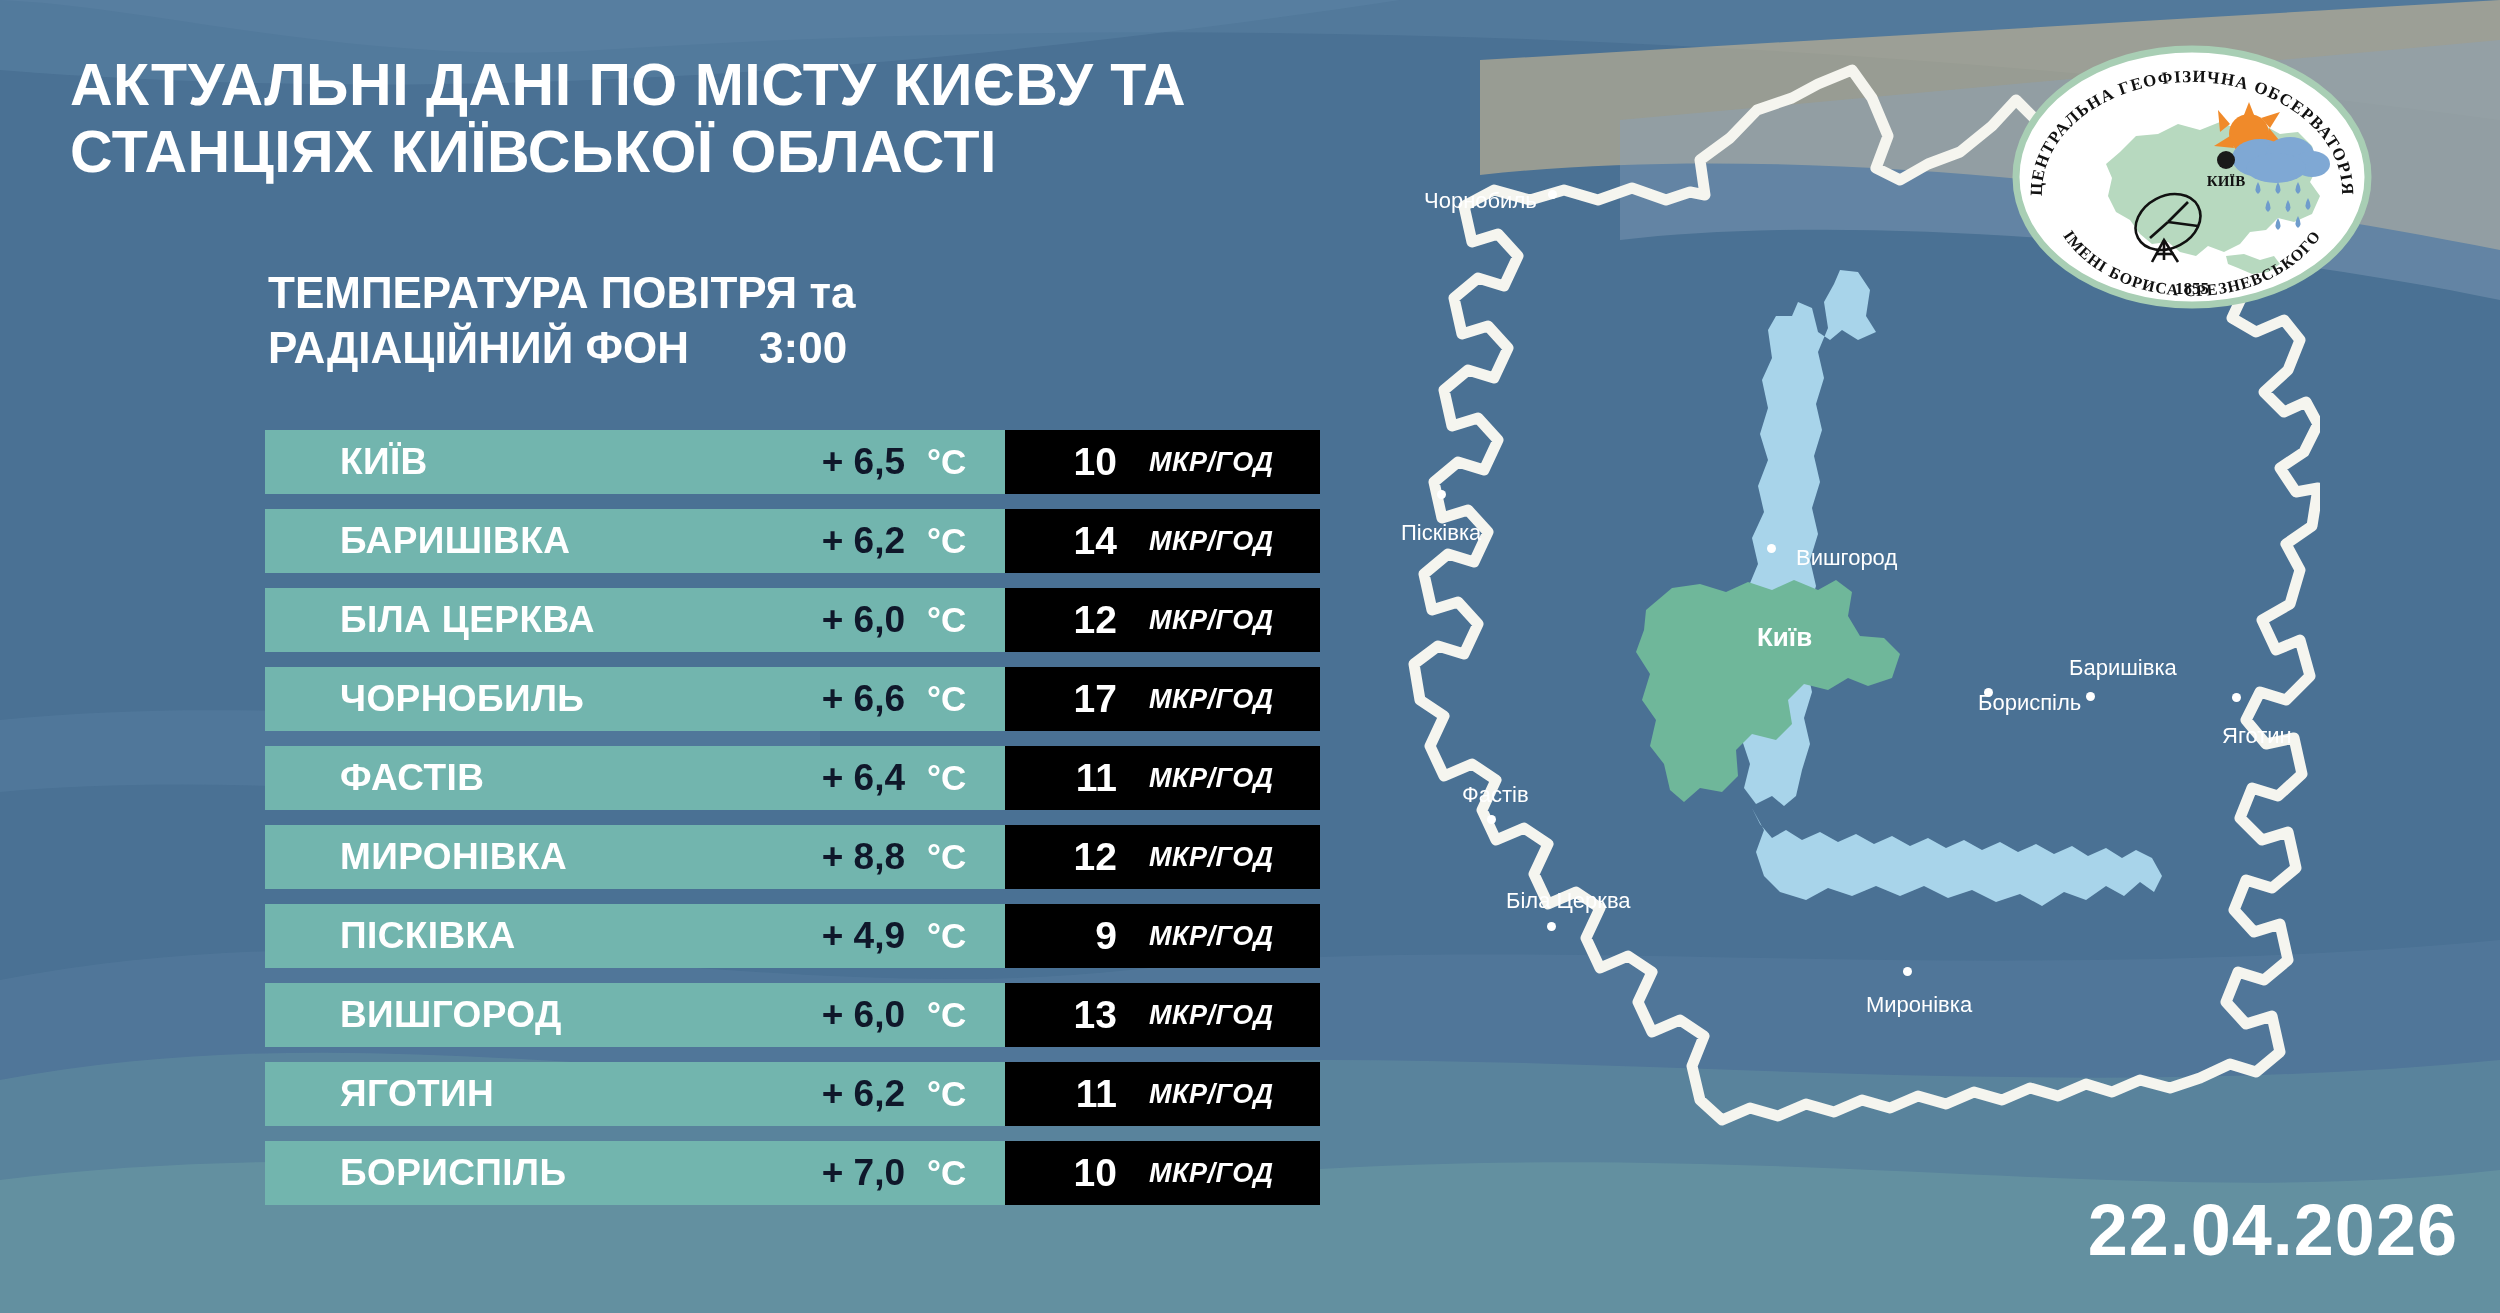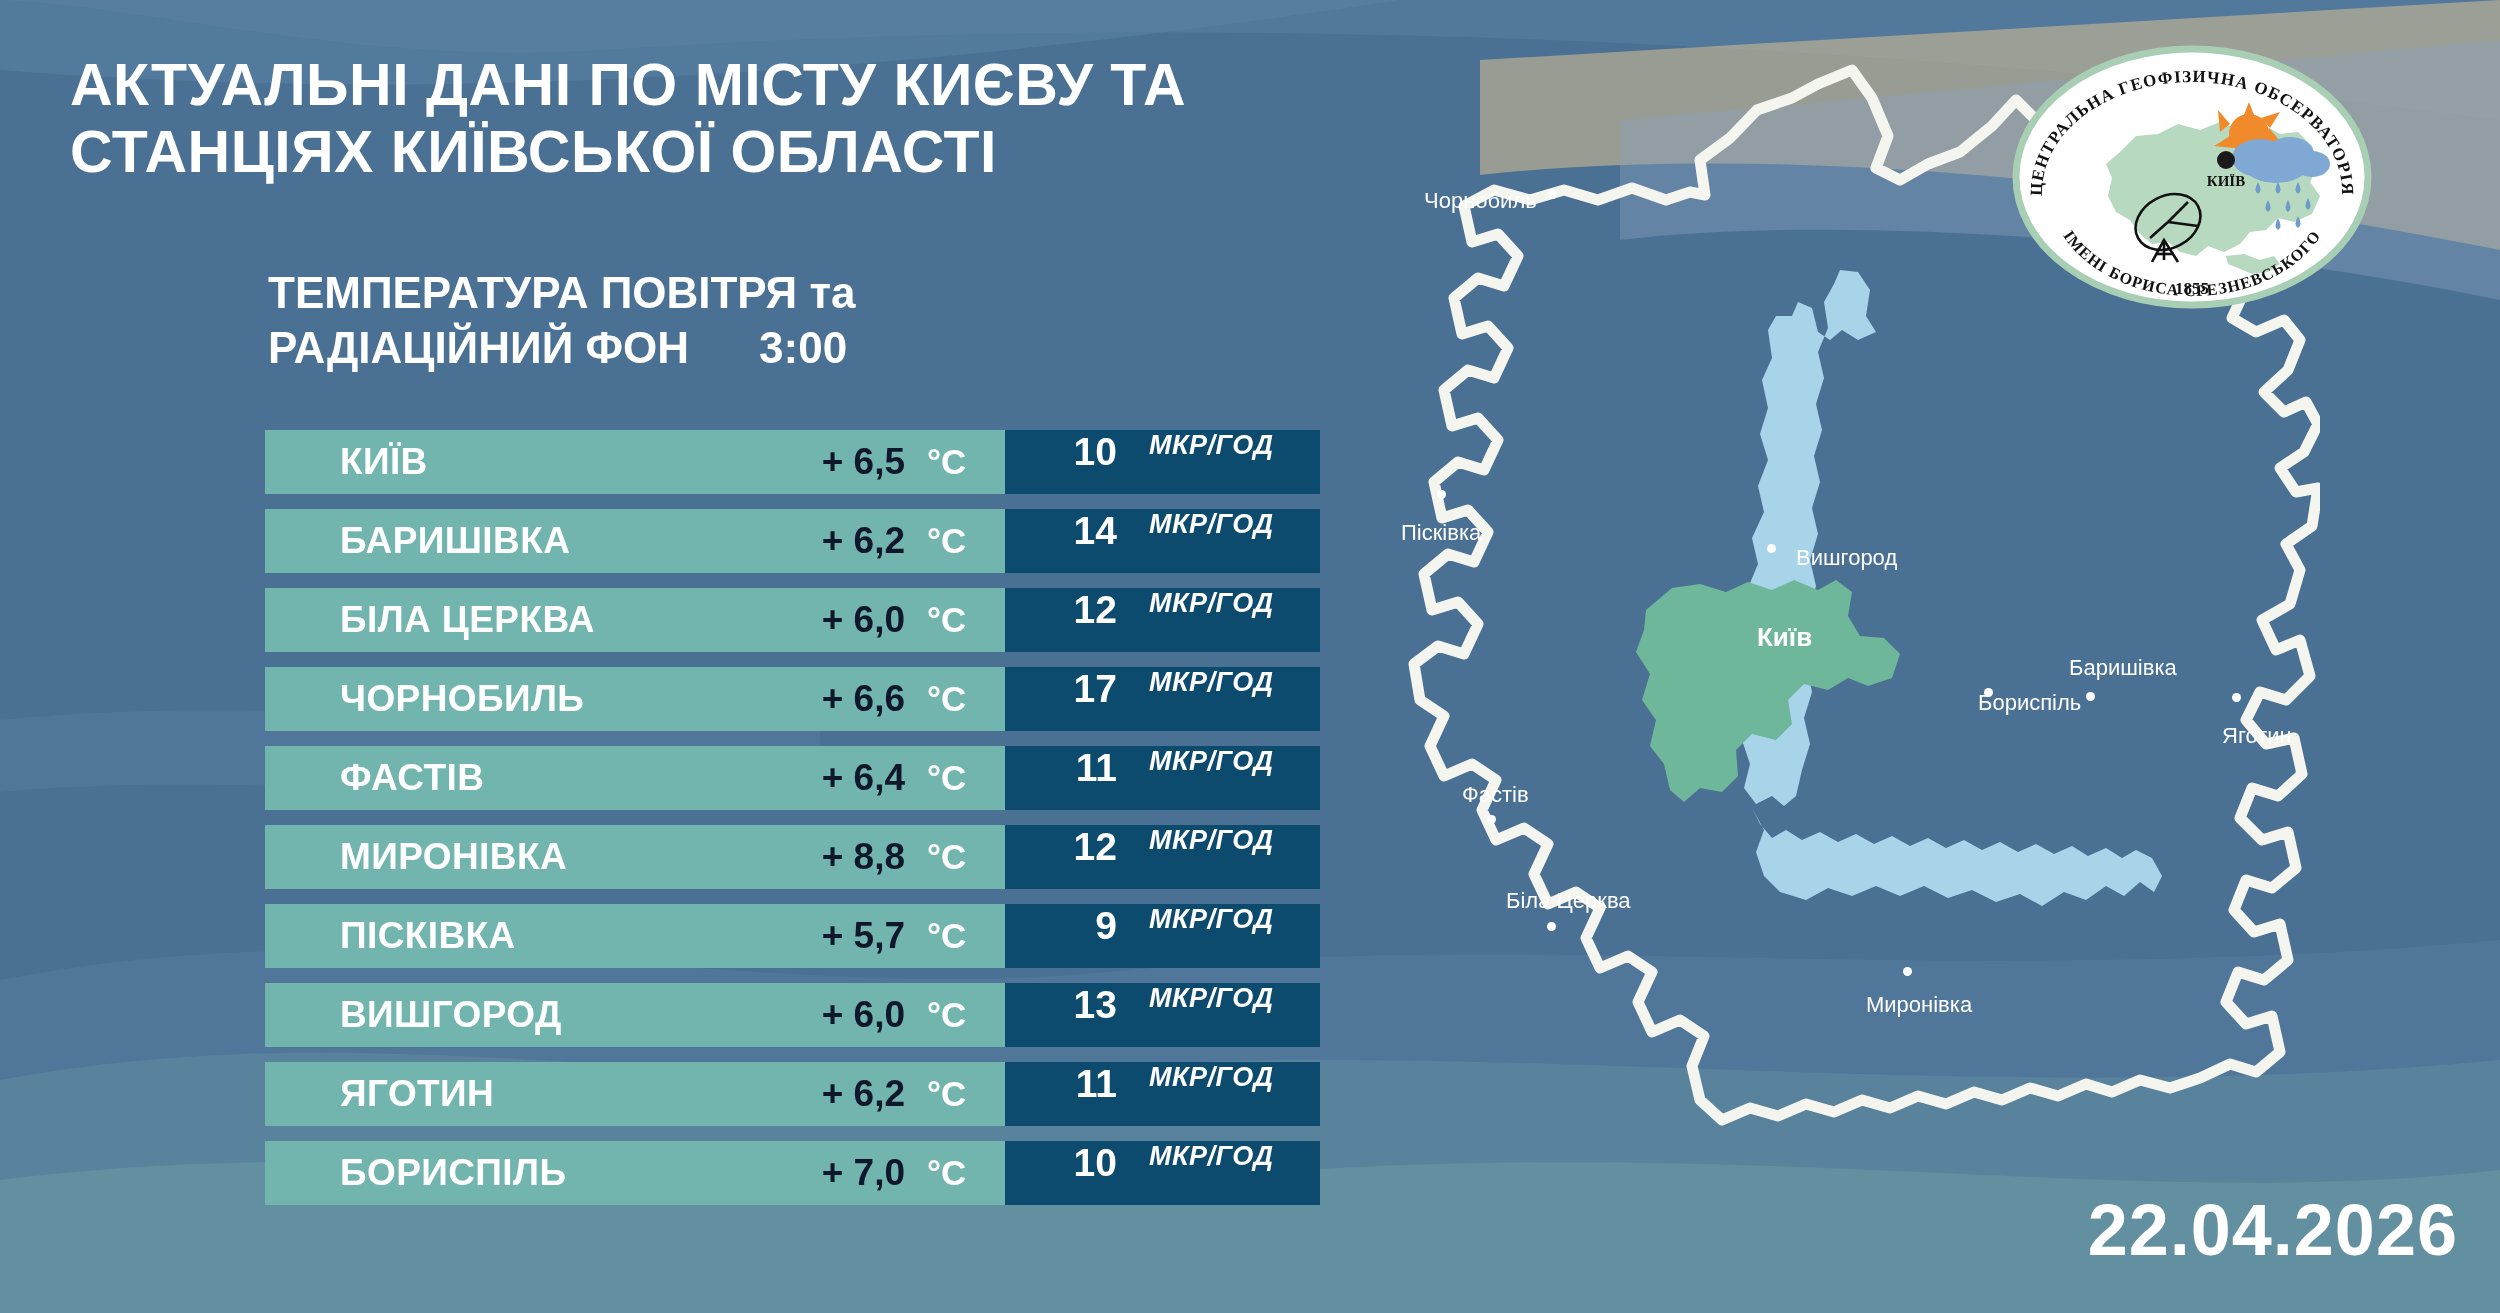--- a/index.html
+++ b/index.html
@@ -42,21 +42,21 @@
     flex:1 1 auto;
   }
   .t-temp {
     color:#0f172a; font-weight:bold; font-size:37px;
     width:150px; text-align:right; padding-right:22px; white-space:pre;
   }
   .t-unit {
     color:#ffffff; font-weight:bold; font-size:35px; width:78px; text-align:left;
   }
   .t-right {
-    flex:0 0 315px; background:#0c4a6e; display:flex; align-items:flex-start;
+    flex:0 0 315px; background:#000000; display:flex; align-items:center;
   }
   .t-rad {
     color:#ffffff; font-weight:bold; font-size:39px;
     width:118px; text-align:right; padding-right:6px;
   }
   .t-radunit {
     color:#ffffff; font-weight:bold; font-size:27px; letter-spacing:0.5px;
     padding-left:26px;
     font-style:italic;
   }
@@ -170,21 +170,21 @@
         <span class="t-unit">°С</span>
       </div>
       <div class="t-right">
         <span class="t-rad">12</span>
         <span class="t-radunit">МКР/ГОД</span>
       </div>
     </div>
     <div class="trow">
       <div class="t-left">
         <span class="t-city">ПІСКІВКА</span>
-        <span class="t-temp">+ 5,7</span>
+        <span class="t-temp">+ 4,9</span>
         <span class="t-unit">°С</span>
       </div>
       <div class="t-right">
         <span class="t-rad">9</span>
         <span class="t-radunit">МКР/ГОД</span>
       </div>
     </div>
     <div class="trow">
       <div class="t-left">
         <span class="t-city">ВИШГОРОД</span>

